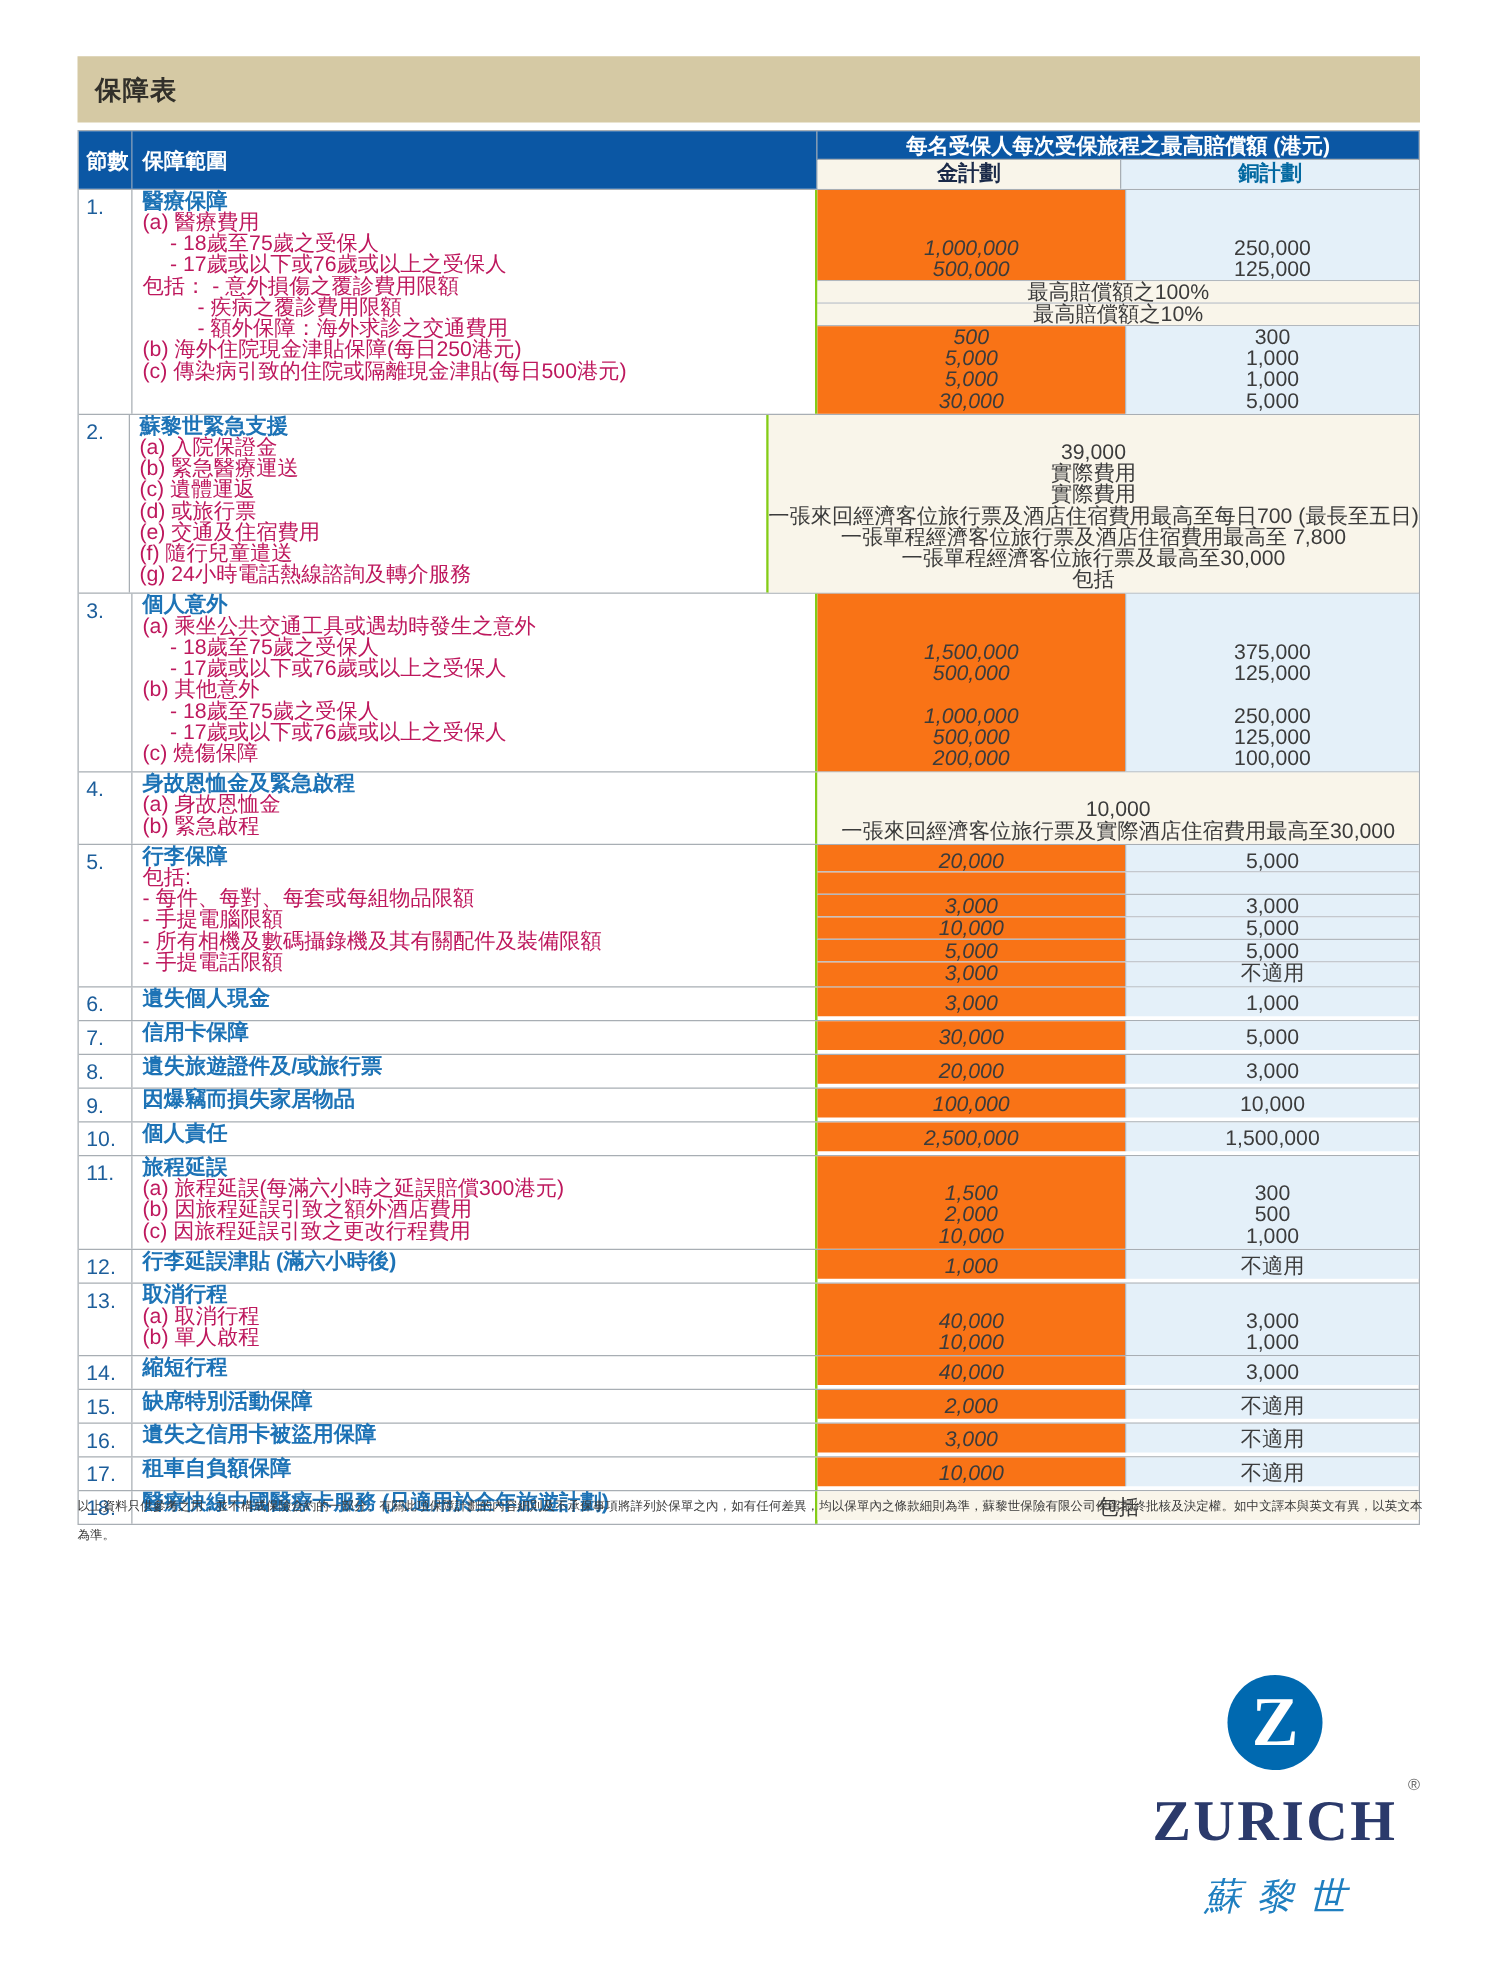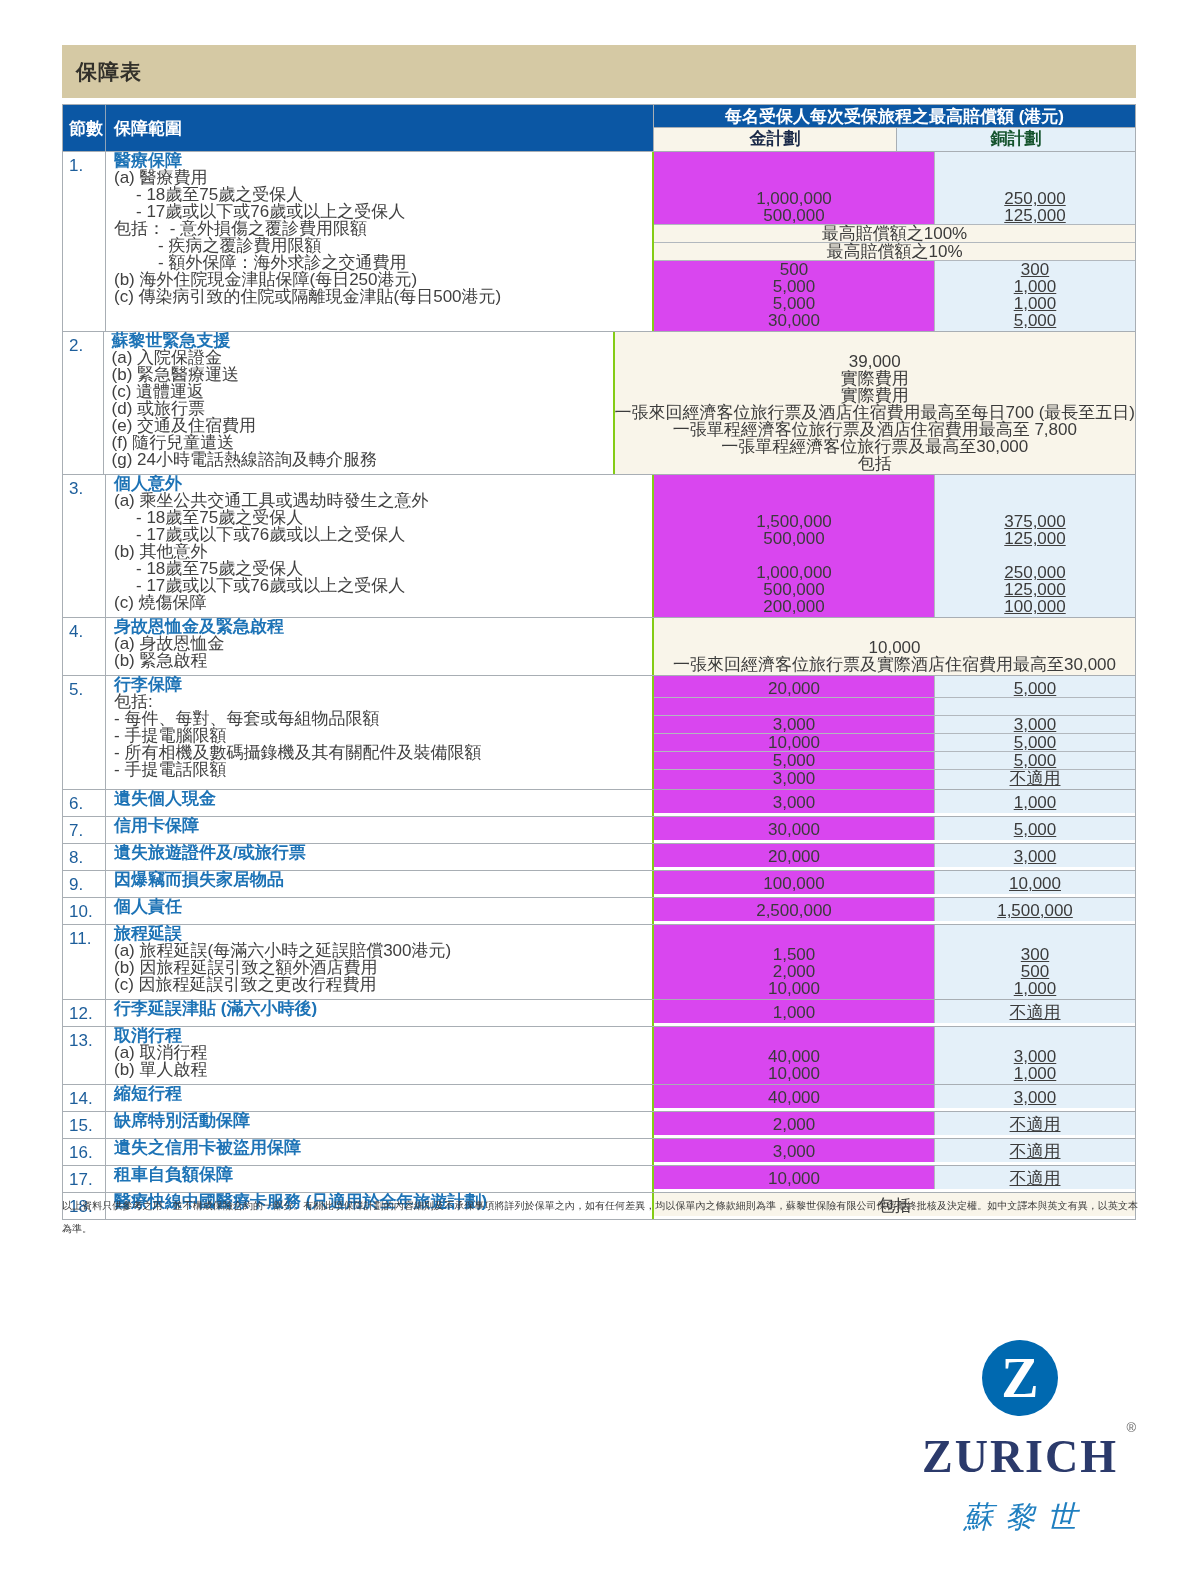--- a/index.html
+++ b/index.html
@@ -38,44 +38,44 @@
     height:23px; line-height:23px; background:#0b57a4; color:#fff;
     font-weight:bold; text-align:center; border-bottom:1px solid #a8aeb4;
     box-sizing:border-box;
   }
   .th-plans { height:23px; display:flex; }
   .th-gold {
     width:242px; background:#f9f5ea; color:#1b2a49; font-weight:bold;
     text-align:center; line-height:22px;
   }
   .th-bronze {
-    flex:1; background:#e4f0f9; color:#14532d; font-weight:bold;
+    flex:1; background:#e4f0f9; color:#0369a1; font-weight:bold;
     text-align:center; line-height:22px; border-left:1px solid #a8aeb4;
   }
 
   .trow { display:flex; }
   .trow + .trow { border-top:1px solid #a8aeb4; }
   .td-num {
     width:43px; padding:4px 0 2px 6px; box-sizing:border-box;
     border-right:1px solid #a8aeb4; color:#1d5e9b;
   }
   .td-desc {
     width:548px; padding:0 0 2px 8px; box-sizing:border-box;
     border-right:2px solid #84cc16;
   }
-  .dline { height:17px; line-height:17px; white-space:nowrap; color:#404040; }
+  .dline { height:17px; line-height:17px; white-space:nowrap; color:#be185d; }
   .dline.title { color:#1d73b6; font-weight:bold; }
   .dline.i1 { padding-left:22px; }
   .dline.i2 { padding-left:44px; }
 
   .td-vals { flex:1; display:flex; flex-direction:column; }
   .vcell { display:flex; flex:0 0 auto; }
   .vcell + .vcell { border-top:1px solid #b2b8be; }
-  .vc-g { width:280px; background:#d946ef; }
-  .vc-b { flex:1; background:#e4f0f9; border-left:1px solid #b2b8be;text-decoration:underline; }
+  .vc-g { width:246px; background:#f97316;font-style:italic; }
+  .vc-b { flex:1; background:#e4f0f9; border-left:1px solid #b2b8be; }
   .vc-m { flex:1; background:#f9f5ea; }
   .vline { height:17px; line-height:17px; text-align:center; white-space:nowrap; color:#3b3b3b; }
   .vcell.first > div { padding-top:4px; }
   .vcell.last  > div { padding-bottom:2px; }
 
   
   .footnote {
     position:absolute; left:62px; top:1194px; width:1076px;
     font-size:10px; line-height:23px; color:#3a3a3a; text-align:justify;
   }

